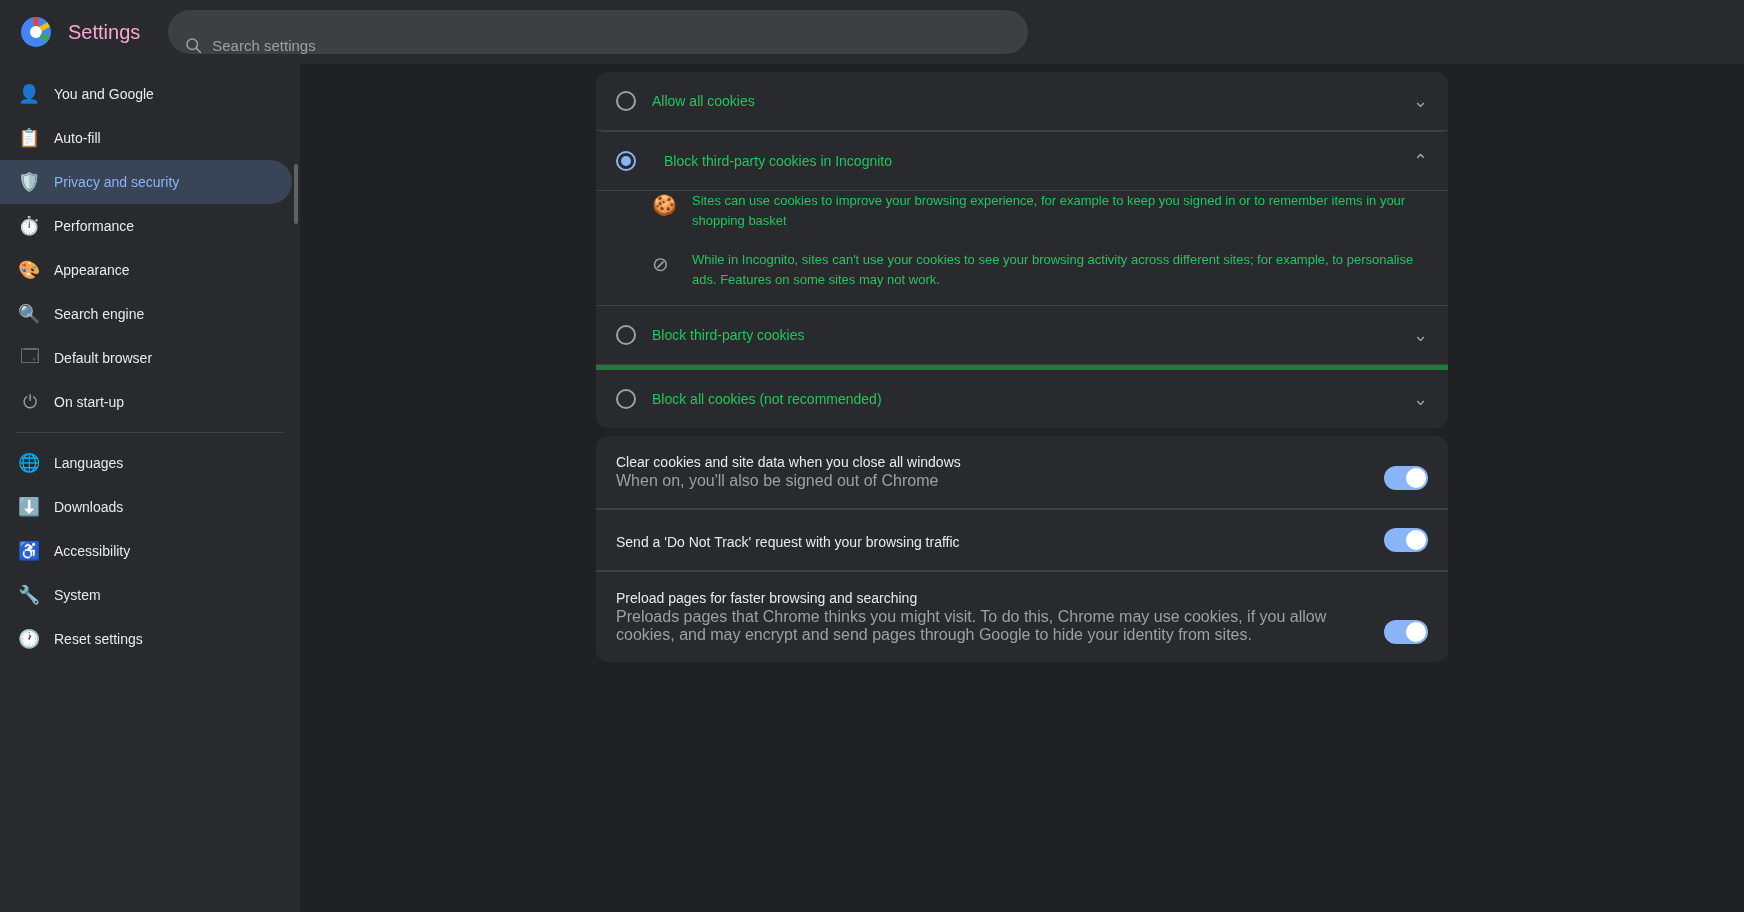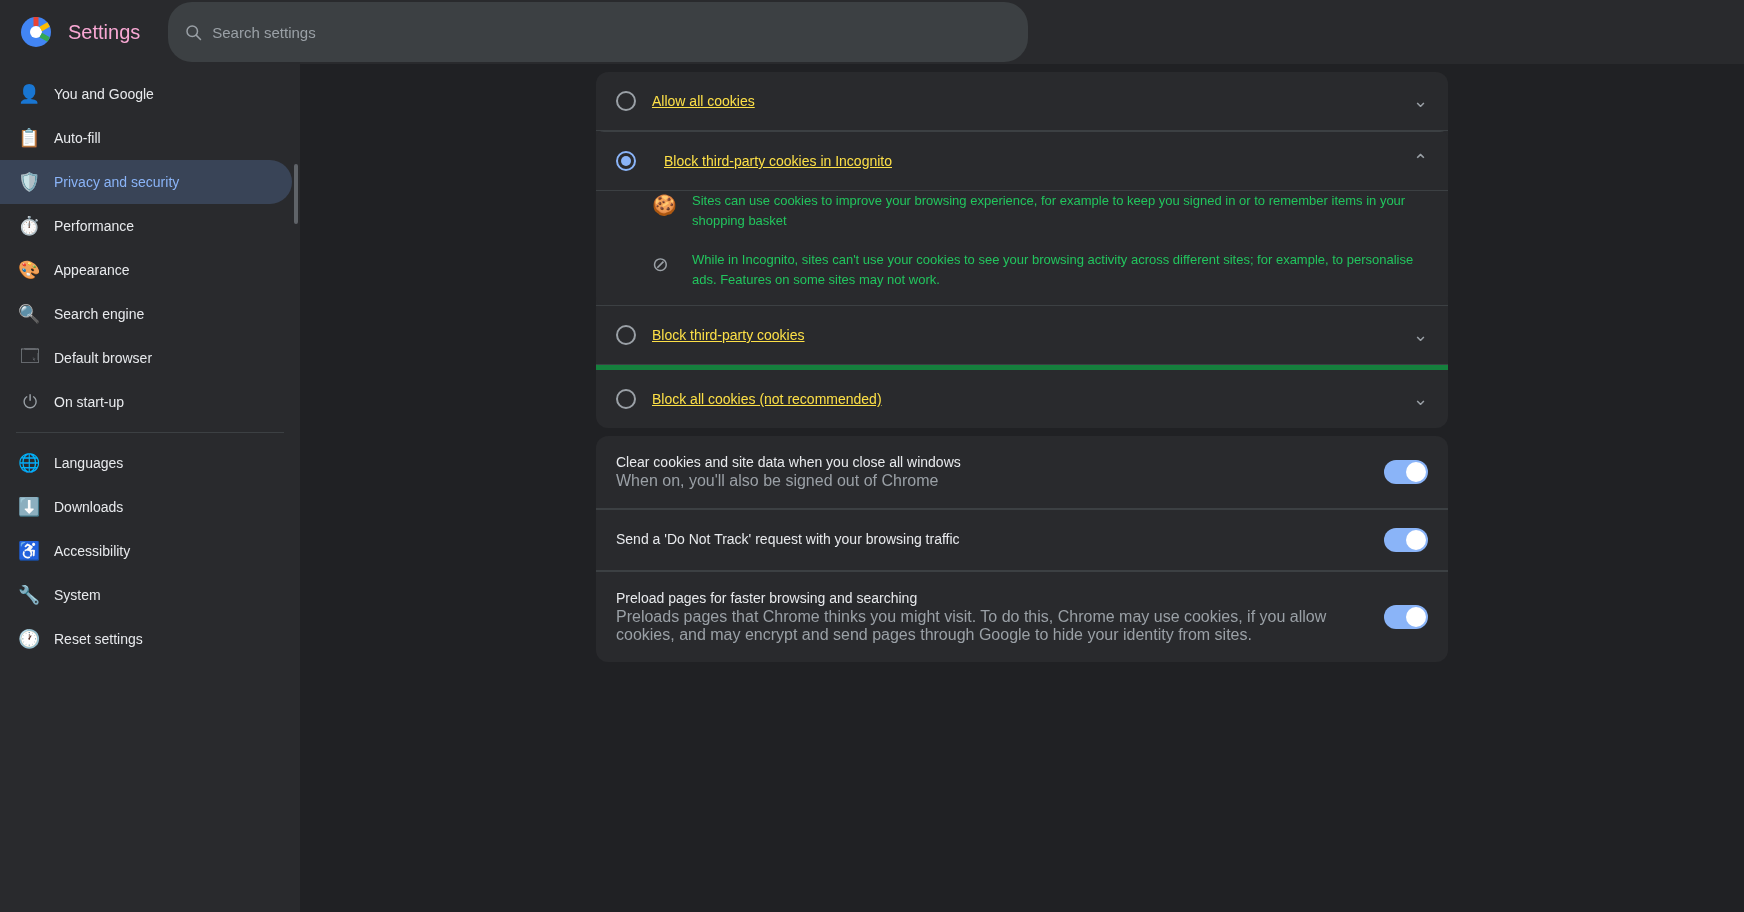--- a/index.html
+++ b/index.html
@@ -34,23 +34,23 @@
       font-size: 20px;
       font-weight: 500;
       color: #f9a8d4;
       margin-right: 12px;
     }
     .search-bar {
       flex: 1;
       max-width: 860px;
       background: #3c4043;
       border-radius: 24px;
-      height: 60px;
-      display: flex;
-      align-items: center;
+      height: 44px;
+      display: flex;
+      align-items: flex-end;
       padding: 0 16px;
       gap: 10px;
     }
     .search-bar input {
       background: transparent;
       border: none;
       outline: none;
       color: #e8eaed;
       font-size: 15px;
       flex: 1;
@@ -163,22 +163,21 @@
       content: '';
       width: 10px;
       height: 10px;
       border-radius: 50%;
       background: #8ab4f8;
     }
 
     .option-label {
       flex: 1;
       font-size: 14px;
-      color: #fde047;
-      text-decoration: underline;
+      color: #22c55e;
     }
     .chevron-icon {
       color: #9aa0a6;
       font-size: 18px;
       flex-shrink: 0;
     }
 
     
     .expanded-section {
       background: #292a2d;
@@ -214,21 +213,21 @@
     }
     .expanded-item-text {
       font-size: 13px;
       color: #22c55e;
       line-height: 1.5;
     }
 
     
     .toggle-row {
       display: flex;
-      align-items: center;
+      align-items: flex-end;
       justify-content: space-between;
       padding: 20px 0;
       border-bottom: 1px solid #3c4043;
       gap: 16px;
     }
     .toggle-row:last-child { border-bottom: none; }
     .toggle-text { flex: 1; }
     .toggle-title {
       font-size: 14px;
       color: #e8eaed;

